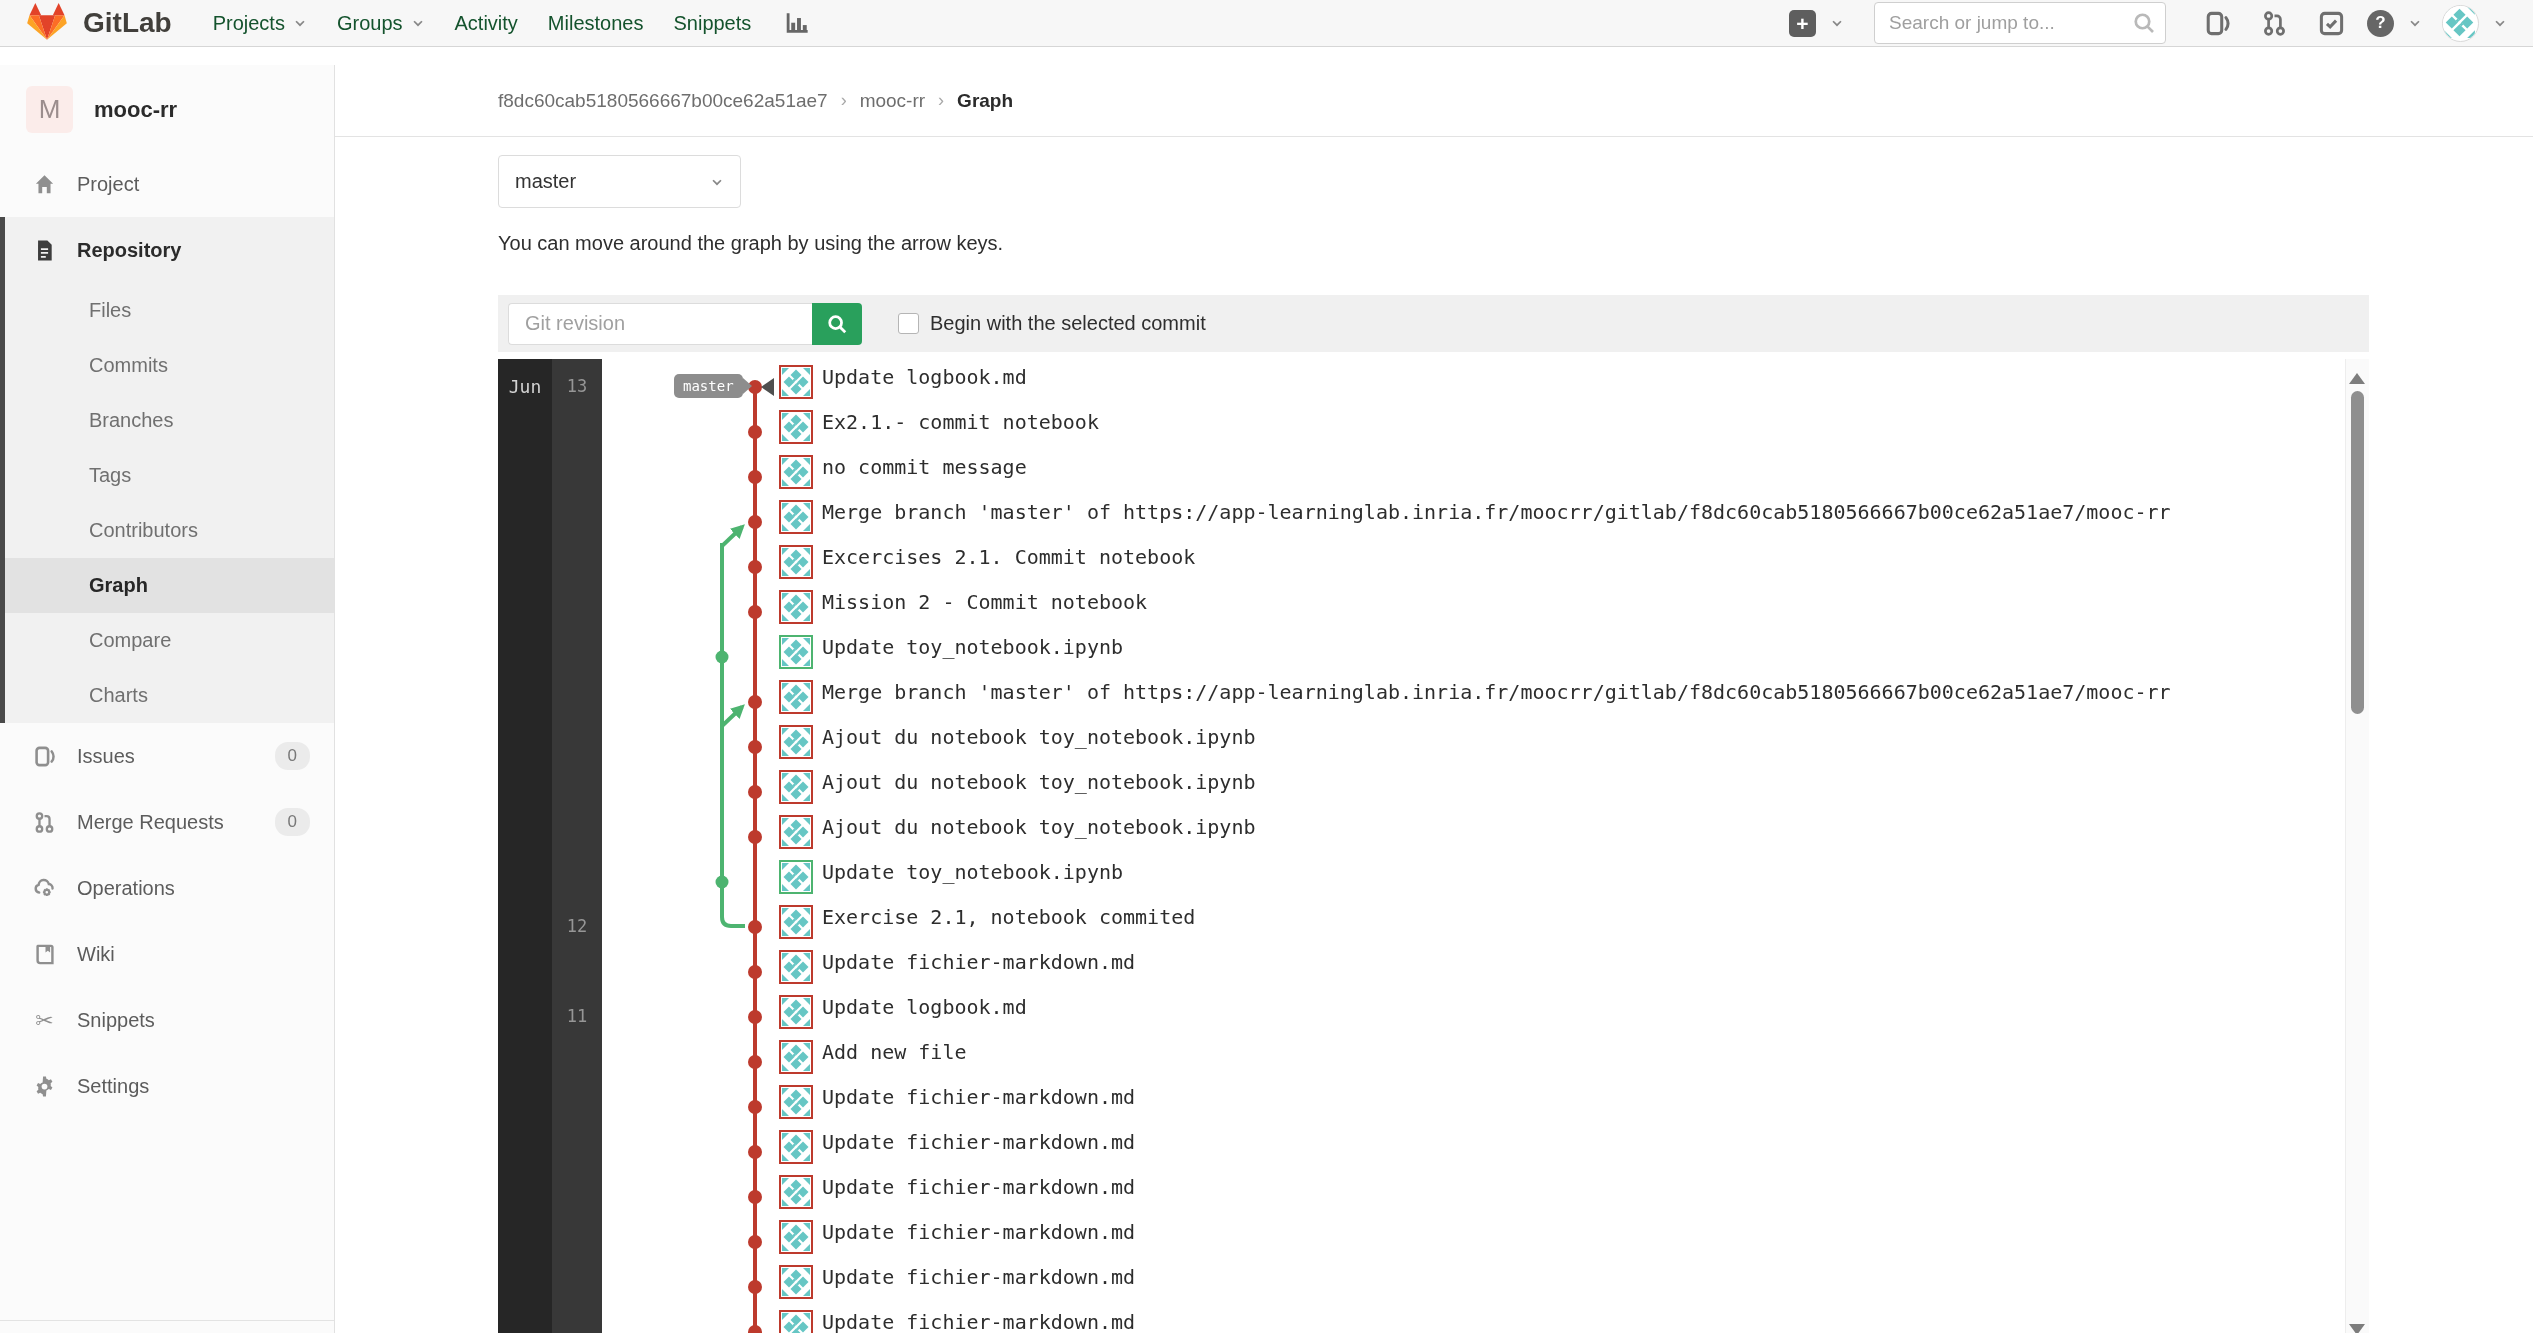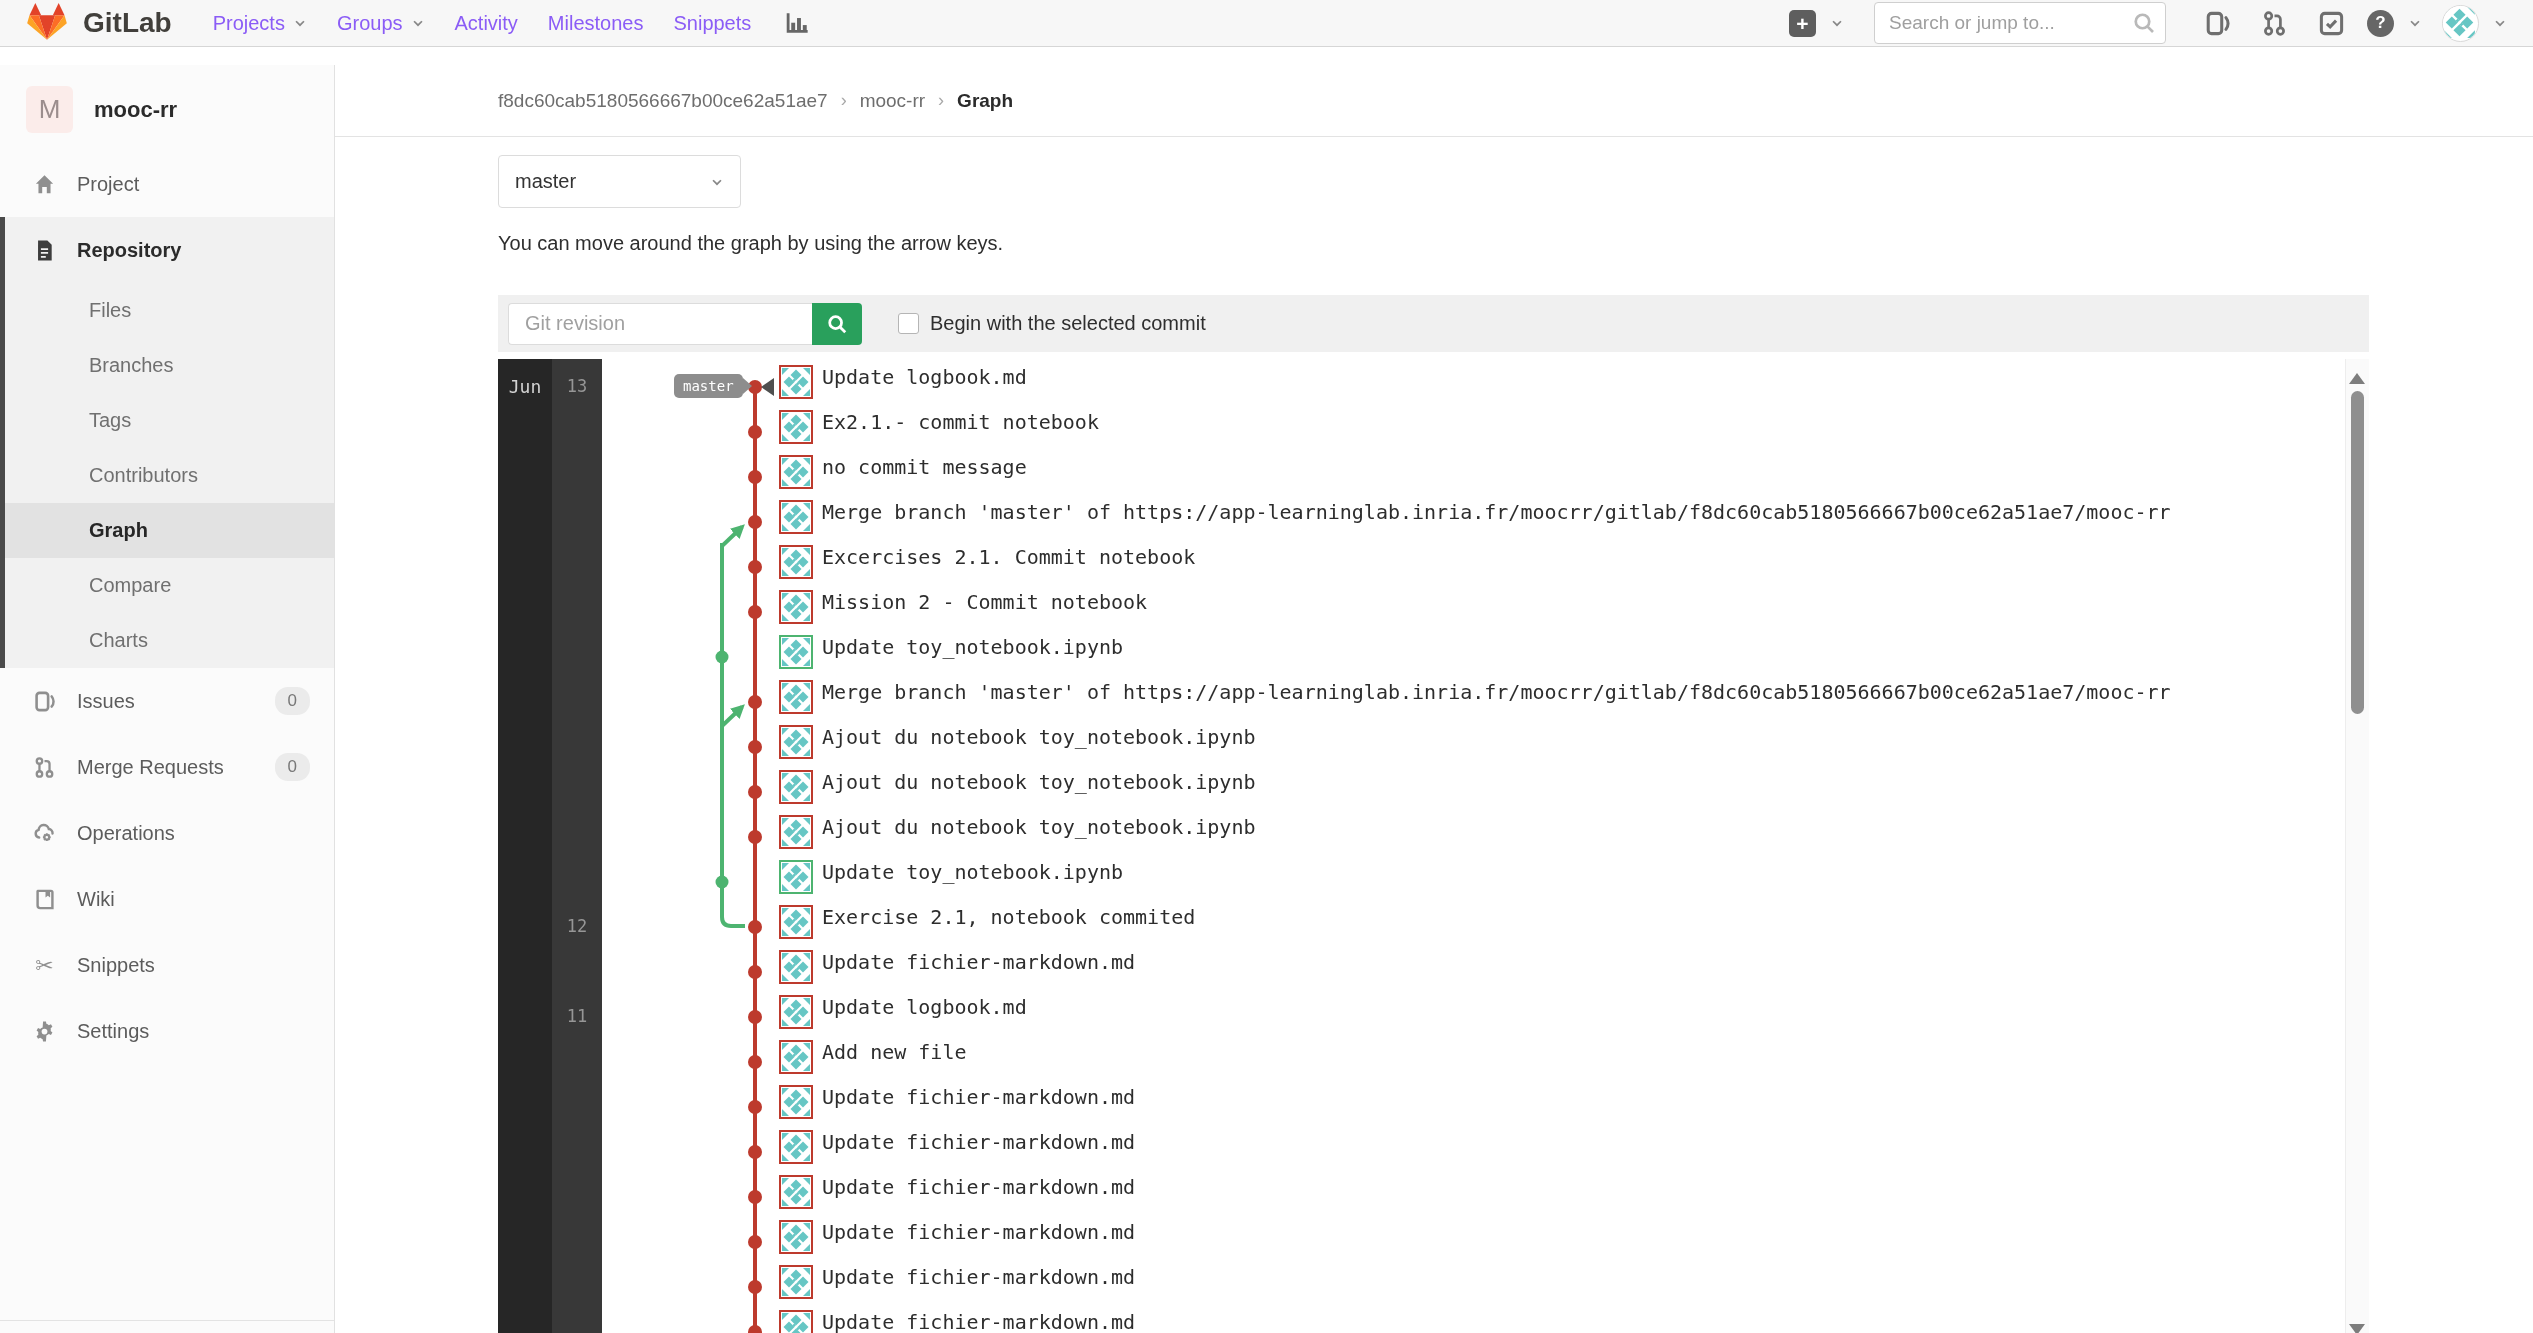--- a/index.html
+++ b/index.html
@@ -6,21 +6,21 @@
   .screen{position:relative;width:2533px;height:1333px;overflow:hidden;background:#fff;
     font-family:"Liberation Sans","DejaVu Sans",sans-serif;color:#2e2e2e;}
   .mono{font-family:"DejaVu Sans Mono","Liberation Mono",monospace;}
 
   
   .navbar{position:absolute;top:0;left:0;right:0;height:47px;background:#f7f7f7;
     border-bottom:1px solid #d6d6d6;display:flex;align-items:center;padding:0 26px;box-sizing:border-box;}
   .brand{display:flex;align-items:center;gap:15px;}
   .brand-name{font-size:28px;color:#413f3b;font-weight:600;}
   .menu{display:flex;align-items:center;margin-left:26px;}
-  .menu-item{display:flex;align-items:center;gap:8px;padding:8px 15px;font-size:20px;color:#8b5cf6;cursor:pointer;white-space:nowrap;}
+  .menu-item{display:flex;align-items:center;gap:8px;padding:8px 15px;font-size:20px;color:#14532d;cursor:pointer;white-space:nowrap;}
   .chev{width:14px;height:14px;color:#888;flex:0 0 auto;}
   .chev svg{width:14px;height:14px;display:block;}
   .navbar-chart{margin-left:4px;color:#666;}
   .navbar-chart svg{width:25px;height:25px;display:block;}
   .nav-right{margin-left:auto;display:flex;align-items:center;gap:14px;}
   .plus-box{width:27px;height:27px;border-radius:5px;background:#5e5e5e;color:#fff;font-size:21px;
     font-weight:bold;display:flex;align-items:center;justify-content:center;line-height:1;}
   .nav-search{position:relative;width:292px;margin:0 16px;}
   .nav-search input{width:100%;height:42px;border:1px solid #cfcfcf;border-radius:4px;background:#fff;
     padding:0 42px 0 14px;font-size:19px;color:#b91c1c;box-sizing:border-box;outline:none;font-family:inherit;}
@@ -255,20 +255,23 @@
             <span class="icn">
               <svg viewBox="0 0 16 16">
                 <path d="M3.5 1h6.5l3 3v11h-9.5z" fill="currentColor"></path>
                 <path d="M5.5 7h5M5.5 9.7h5M5.5 12.4h3.4" stroke="#f1f1f1" stroke-width="1.2"></path>
               </svg>
             </span>
             <span class="label">Repository</span>
           </div>
           <div class="sub-item">
             <span>Files</span>
+          </div>
+          <div class="sub-item">
+            <span>Commits</span>
           </div>
           <div class="sub-item">
             <span>Branches</span>
           </div>
           <div class="sub-item">
             <span>Tags</span>
           </div>
           <div class="sub-item">
             <span>Contributors</span>
           </div>

